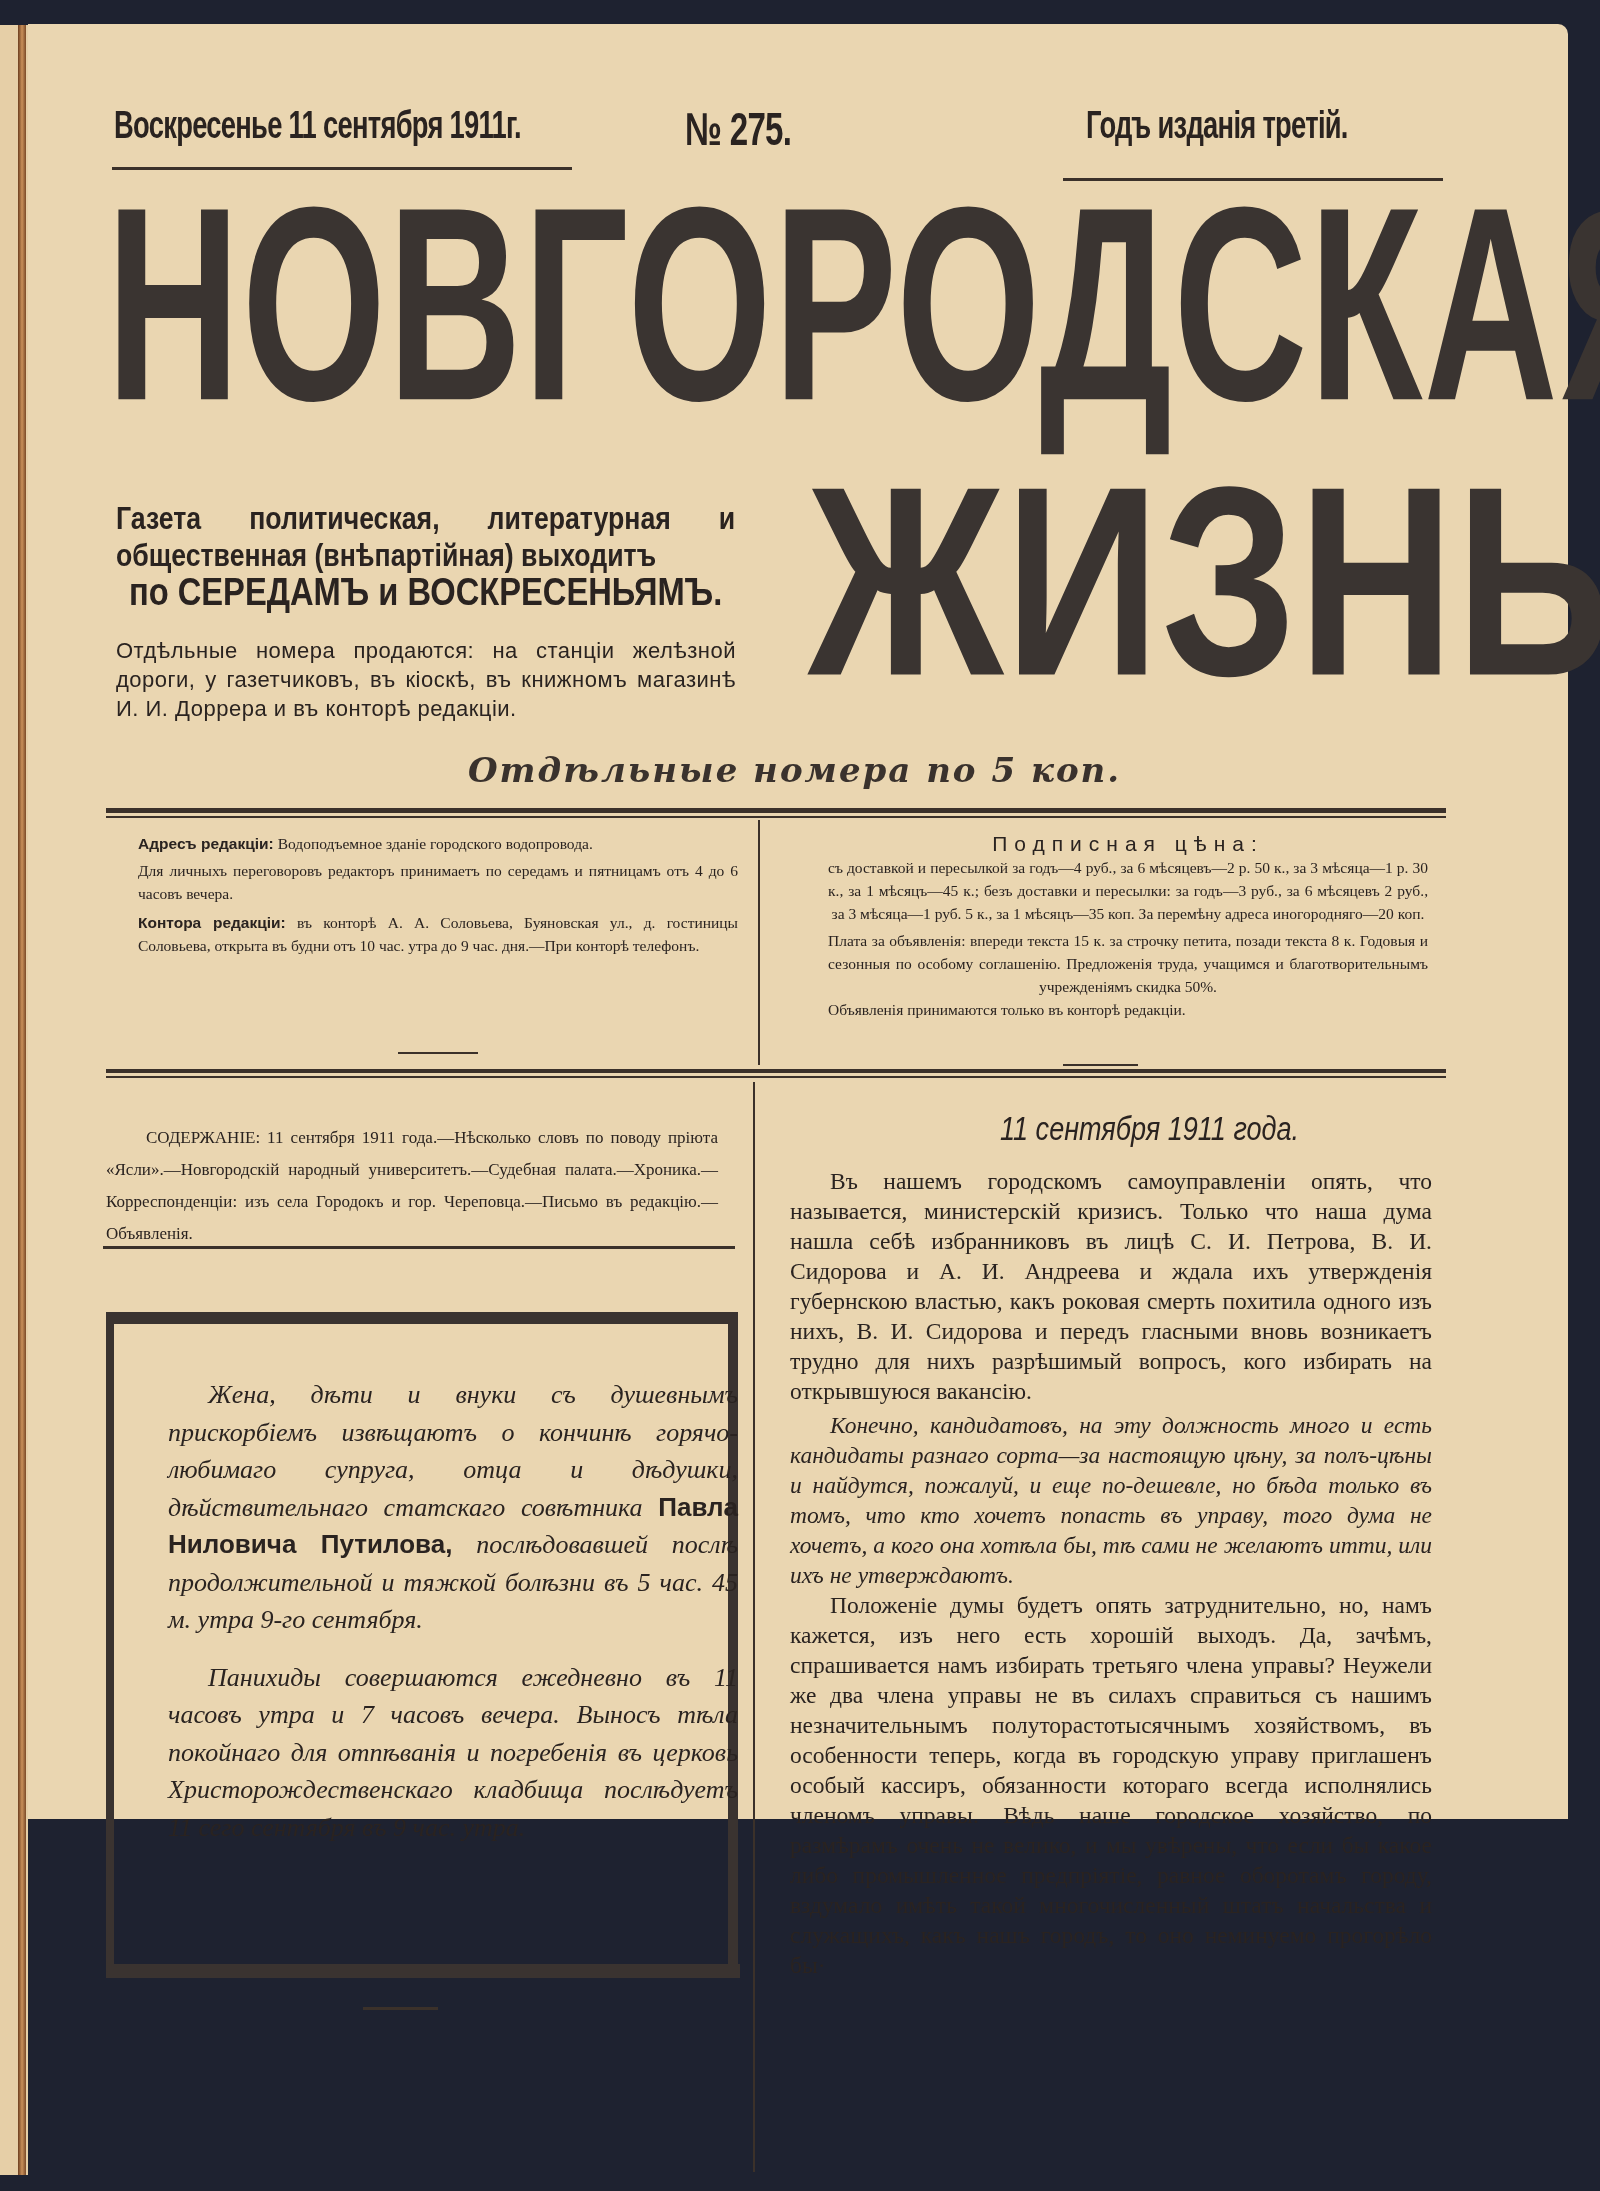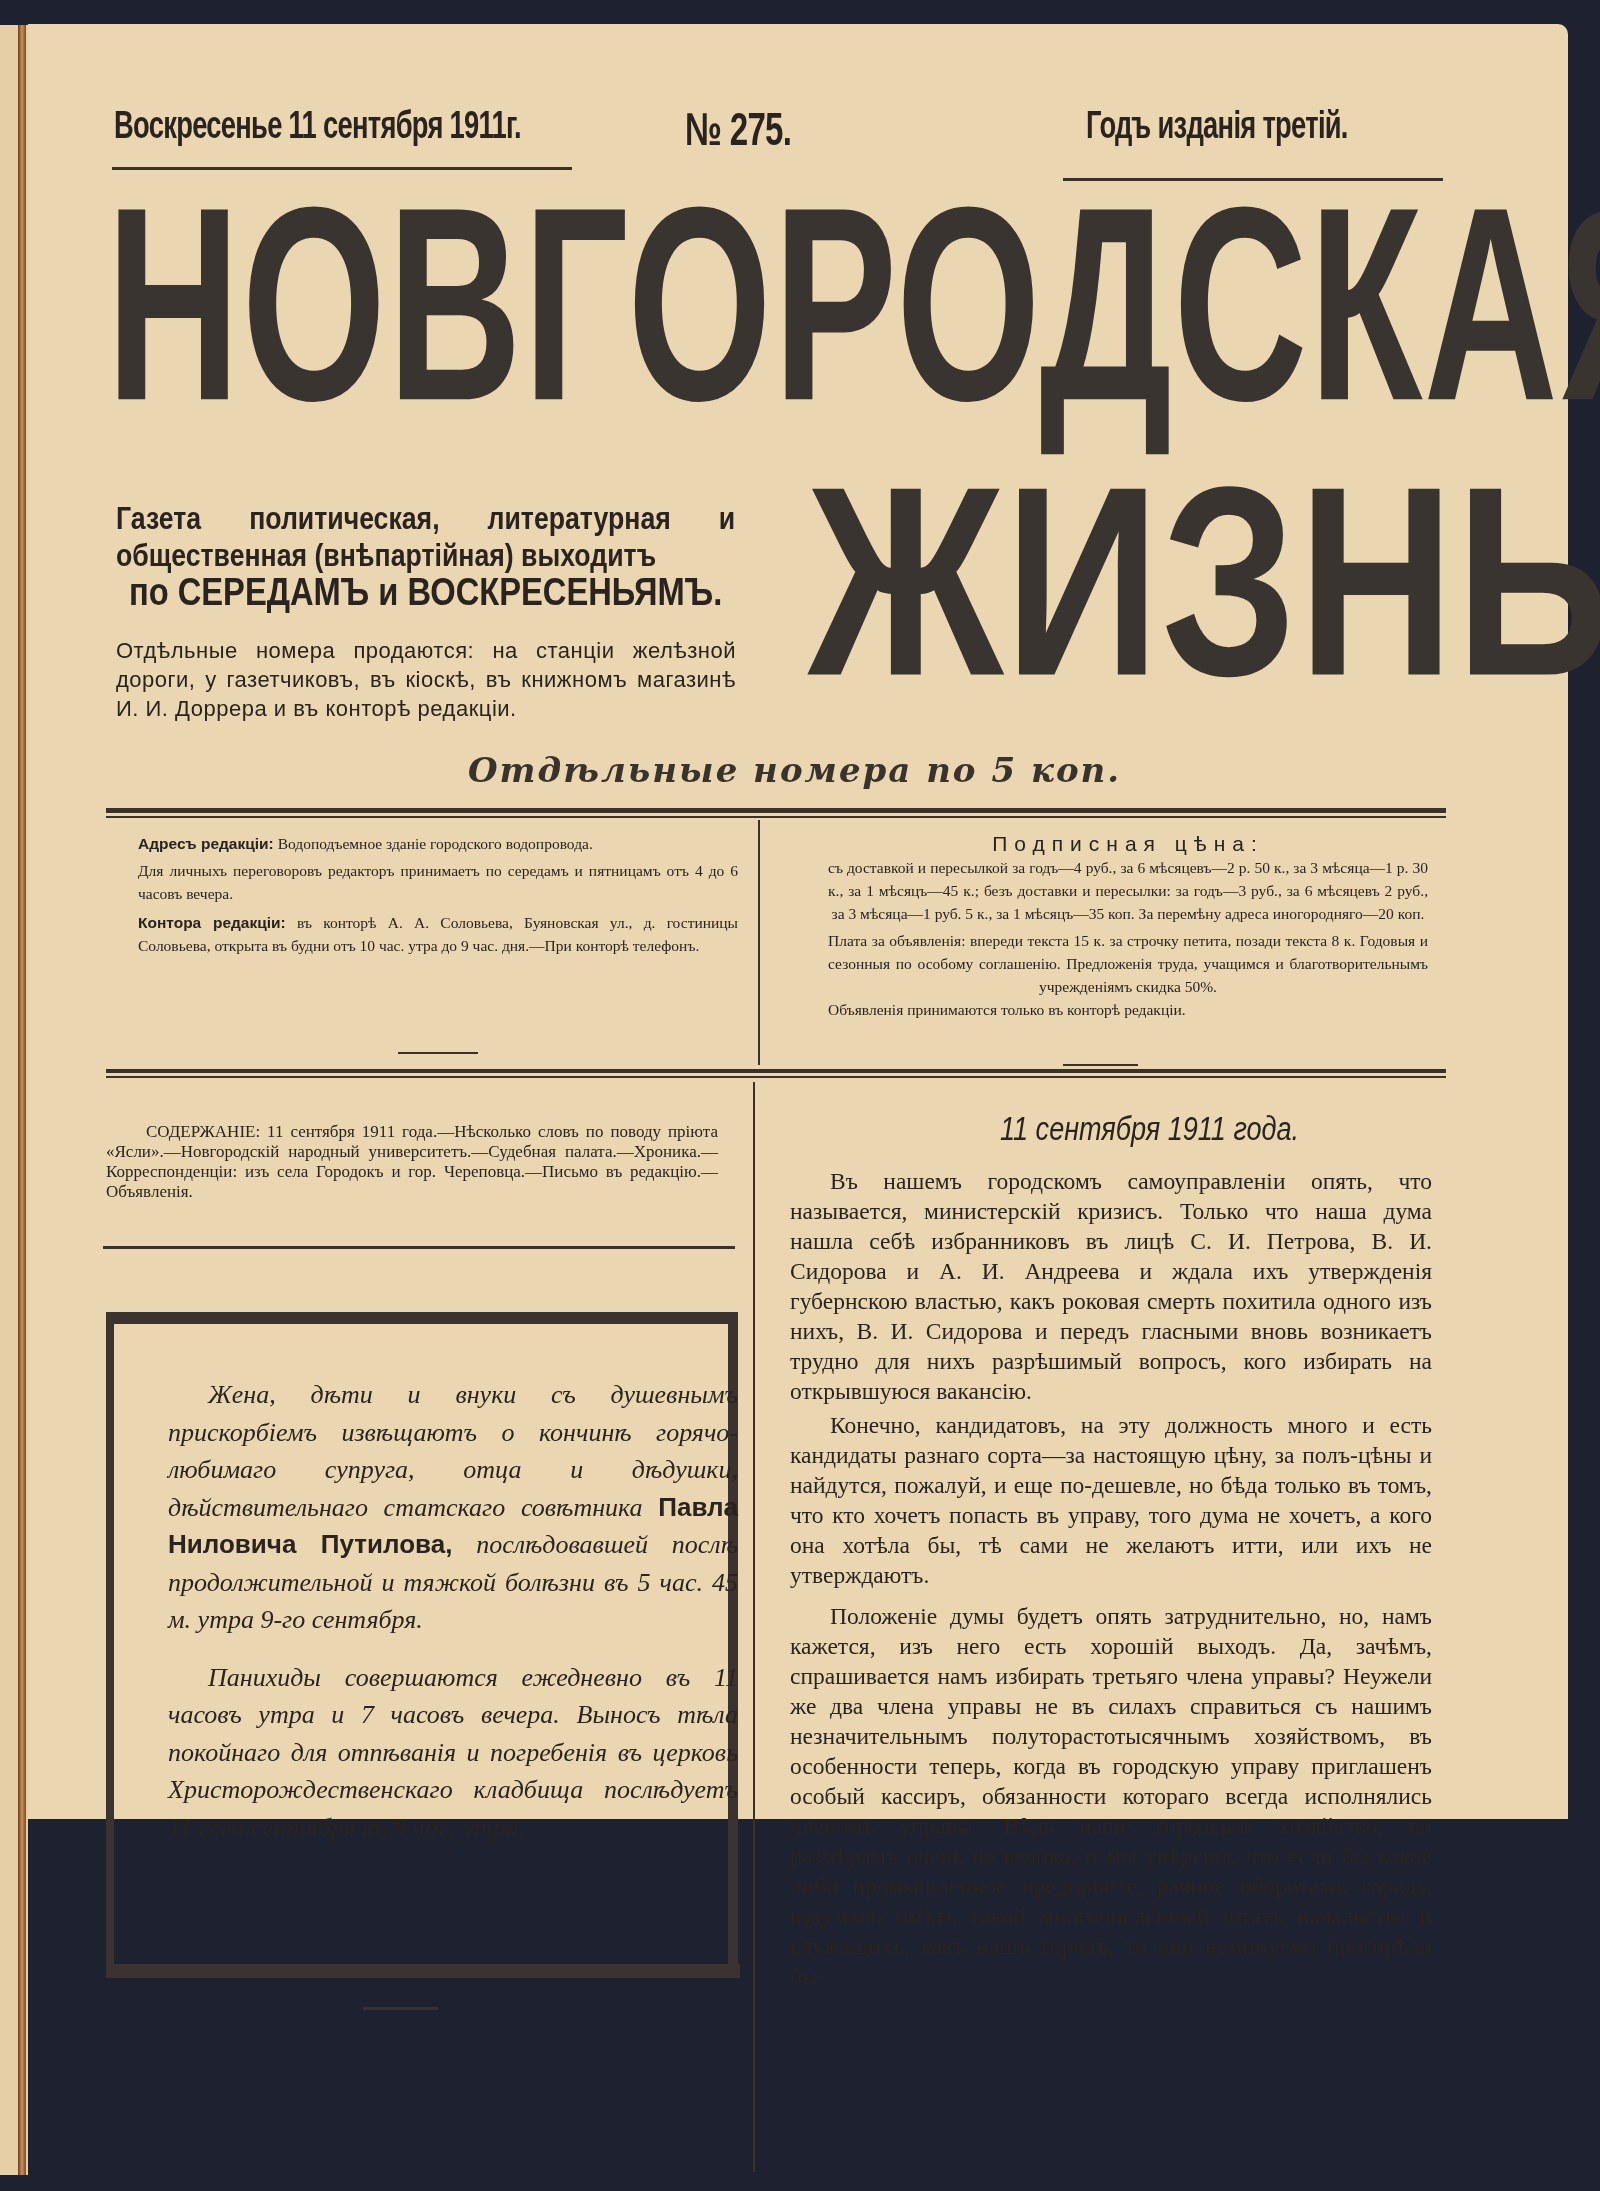--- a/index.html
+++ b/index.html
@@ -117,36 +117,36 @@
     <div class="small" style="margin-top:4px; text-align-last:center;">Плата за объявленія: впереди текста 15 к. за строчку петита, позади текста 8 к. Годовыя и сезонныя по особому соглашенію. Предложенія труда, учащимся и благотворительнымъ учрежденіямъ скидка 50%.</div>
     <div class="small">Объявленія принимаются только въ конторѣ редакціи.</div>
   </div>
   <div class="rule" style="left:1035px; top:1040px; width:75px; height:1.5px;"></div>
 
   <div class="rule" style="left:78px; top:1045px; width:1340px; height:4px;"></div>
   <div class="rule" style="left:78px; top:1052px; width:1340px; height:1.5px;"></div>
 
   <div class="rule" style="left:725px; top:1058px; width:1.5px; height:1090px;"></div>
 
-  <div class="abs small" style="left:78px; top:1098px; width:612px; font-size:17px; line-height:20px; text-indent:40px;">СОДЕРЖАНІЕ: 11 сентября 1911 года.—Нѣсколько словъ по поводу пріюта «Ясли».—Новгородскій народный университетъ.—Судебная палата.—Хроника.—Корреспонденціи: изъ села Городокъ и гор. Череповца.—Письмо въ редакцію.—Объявленія.</div>
+  <div class="abs small" style="left:78px; top:1098px; width:612px; font-size:17px; line-height:32px; text-indent:40px;">СОДЕРЖАНІЕ: 11 сентября 1911 года.—Нѣсколько словъ по поводу пріюта «Ясли».—Новгородскій народный университетъ.—Судебная палата.—Хроника.—Корреспонденціи: изъ села Городокъ и гор. Череповца.—Письмо въ редакцію.—Объявленія.</div>
   <div class="rule" style="left:75px; top:1222px; width:632px; height:3px;"></div>
 
   <div class="dark-band" style="left:78px; top:1288px; width:632px; height:12px;"></div>
   <div class="dark-band" style="left:78px; top:1300px; width:8px; height:640px;"></div>
   <div class="dark-band" style="left:700px; top:1300px; width:10px; height:640px;"></div>
   <div class="dark-band" style="left:78px; top:1940px; width:634px; height:14px;"></div>
 
   <div class="abs obit" style="left:140px; top:1352px; width:570px;">
     <p style="margin:0; text-indent:40px;"><span>Жена, дѣти и внуки съ душевнымъ прискорбіемъ извѣщаютъ о кончинѣ горячо-любимаго супруга, отца и дѣдушки, дѣйствительнаго статскаго совѣтника</span> <b>Павла Ниловича Путилова,</b> <span>послѣдовавшей послѣ продолжительной и тяжкой болѣзни въ 5 час. 45 м. утра 9-го сентября.</span></p>
     <p style="margin:20px 0 0; text-indent:40px;font-style:italic;">Панихиды совершаются ежедневно въ 11 часовъ утра и 7 часовъ вечера. Выносъ тѣла покойнаго для отпѣванія и погребенія въ церковь Христорождественскаго кладбища послѣдуетъ 11 сего сентября въ 9 час. утра.</p>
   </div>
 
   <div class="rule" style="left:335px; top:1983px; width:75px; height:3px;"></div>
 
   <div class="abs article-title" style="left:972px; top:1086px;">11 сентября 1911 года.</div>
 
   <div class="abs body-text" style="left:762px; top:1142px; width:642px;">
     <p class="indent" style="margin:0 0 4px;">Въ нашемъ городскомъ самоуправленіи опять, что называется, министерскій кризисъ. Только что наша дума нашла себѣ избранниковъ въ лицѣ С. И. Петрова, В. И. Сидорова и А. И. Андреева и ждала ихъ утвержденія губернскою властью, какъ роковая смерть похитила одного изъ нихъ, В. И. Сидорова и передъ гласными вновь возникаетъ трудно для нихъ разрѣшимый вопросъ, кого избирать на открывшуюся вакансію.</p>
-    <p class="indent" style="margin:0 0 11px;">Конечно, кандидатовъ, на эту должность много и есть кандидаты разнаго сорта—за настоящую цѣну, за полъ-цѣны и найдутся, пожалуй, и еще по-дешевле, но бѣда только въ томъ, что кто хочетъ попасть въ управу, того дума не хочетъ, а кого она хотѣла бы, тѣ сами не желаютъ итти, или ихъ не утверждаютъ.</p>
+    <p class="indent" style="margin:0 0 0;font-style:italic;">Конечно, кандидатовъ, на эту должность много и есть кандидаты разнаго сорта—за настоящую цѣну, за полъ-цѣны и найдутся, пожалуй, и еще по-дешевле, но бѣда только въ томъ, что кто хочетъ попасть въ управу, того дума не хочетъ, а кого она хотѣла бы, тѣ сами не желаютъ итти, или ихъ не утверждаютъ.</p>
     <p class="indent" style="margin:0;">Положеніе думы будетъ опять затруднительно, но, намъ кажется, изъ него есть хорошій выходъ. Да, зачѣмъ, спрашивается намъ избирать третьяго члена управы? Неужели же два члена управы не въ силахъ справиться съ нашимъ незначительнымъ полуторастотысячнымъ хозяйствомъ, въ особенности теперь, когда въ городскую управу приглашенъ особый кассиръ, обязанности котораго всегда исполнялись членомъ управы. Вѣдь наше городское хозяйство, по размѣрамъ очень не велико, и мы увѣрены, что если бы какое либо промышленное предпріятіе, равное оборотамъ городу, вздумало имѣть такой многочисленный штатъ начальства и служащихъ, какъ нашъ городъ, то оно неминуемо прогорѣло бы·</p>
   </div>
 
 </div>
 
 </body></html>

